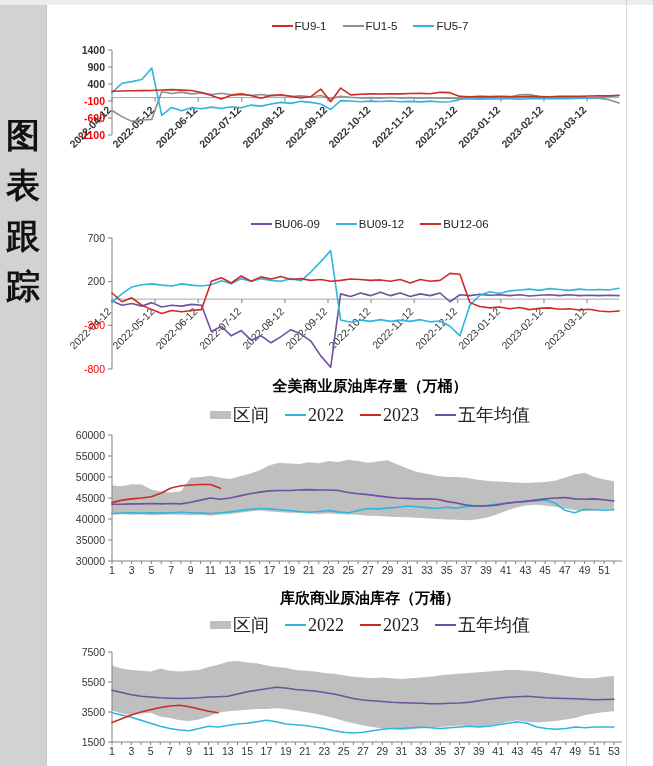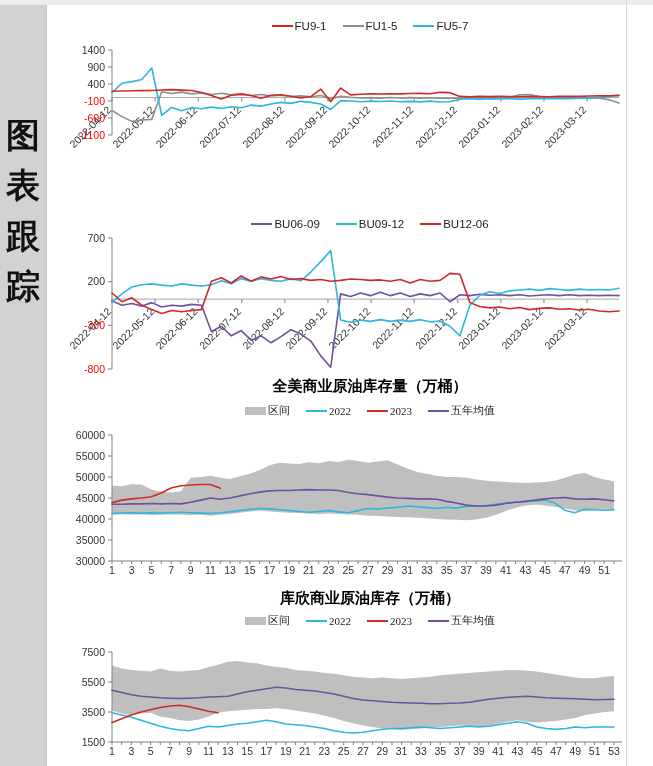--- a/index.html
+++ b/index.html
@@ -21,30 +21,30 @@
   }
   .abs{position:absolute;}
   .legend{
     left:100px;width:540px;display:flex;justify-content:center;align-items:center;
     gap:16px;font-size:11.5px;color:#222;
   }
   .legend .li{display:inline-flex;align-items:center;gap:2px;}
   .legend .sw-line{display:inline-block;width:21px;height:2px;}
   .legend .sw-band{display:inline-block;width:21px;height:8px;}
   .legend .lb{white-space:nowrap;}
-  .legend .cn{font-family:"Liberation Serif","DejaVu Serif",serif;font-size:11px;}
+  .legend .cn{font-family:"Liberation Serif","DejaVu Serif",serif;font-size:18px;}
   .chart-title{
     left:100px;width:540px;text-align:center;
     font-family:"Liberation Serif","DejaVu Serif",serif;
     font-size:15px;color:#000;font-weight:bold;
   }
   .svgwrap{left:52px;}
   svg text.ax{font-family:"Liberation Sans",sans-serif;font-size:10.5px;fill:#333;}
   svg text.ax.neg{fill:#ff0000;}
-  #legend-fu{top:20px;} #chart-fu{top:36px;}
+  #legend-fu{top:20px;} #chart-fu{top:36px;font-weight:bold;}
   #legend-bu{top:205px;margin-top:13px;} #chart-bu{top:221px;margin-top:8px;}
   #title-us{top:377px;} #legend-us{top:403px;} #chart-us{top:424px;}
   #title-cu{top:589px;} #legend-cu{top:613px;} #chart-cu{top:637px;}
 </style>
 </head>
 <body>
 
 <div id="top-strip"></div>
 <div id="page-edge"></div>
 

